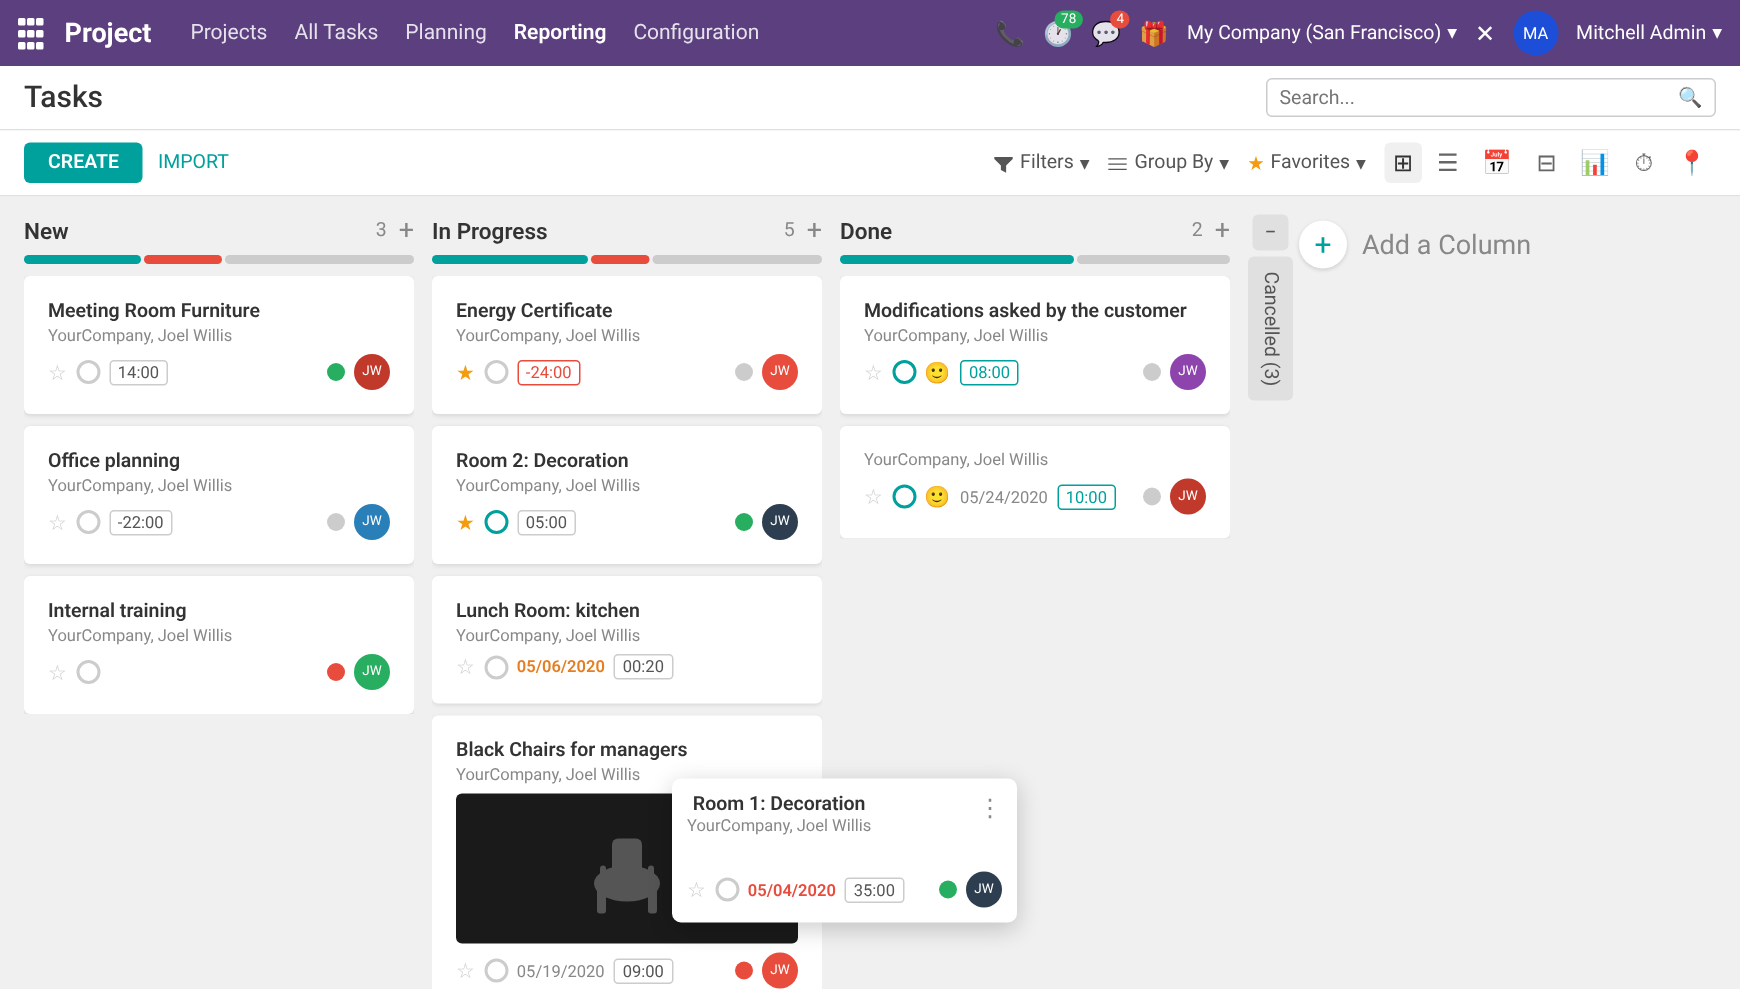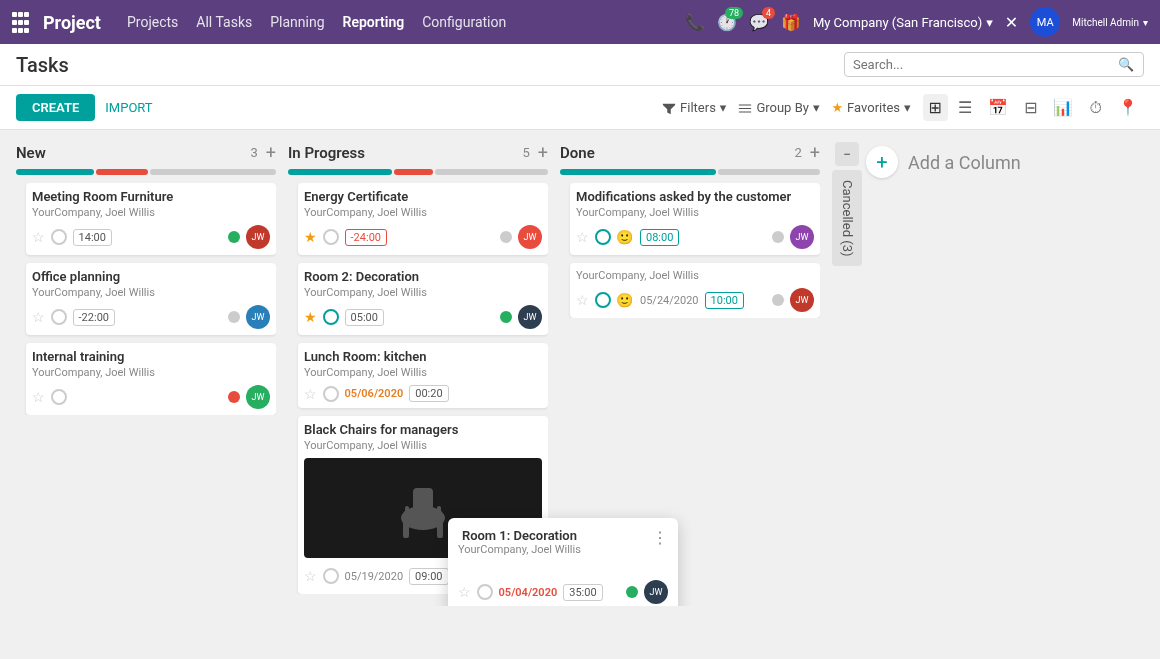--- a/index.html
+++ b/index.html
@@ -21,24 +21,24 @@
     .topnav-links { display: flex; gap: 18px; flex: 1; }
     .topnav-link { color: rgba(255,255,255,0.85); font-size: 14px; cursor: pointer; }
     .topnav-link.active { color: #ffffff; font-weight: 600; }
     .topnav-icons { display: flex; align-items: center; gap: 12px; }
     .topnav-icon { color: rgba(255,255,255,0.85); cursor: pointer; font-size: 16px; position: relative; }
     .badge { background: #e74c3c; color: white; border-radius: 10px; font-size: 9px; padding: 1px 4px; position: absolute; top: -6px; right: -6px; }
     .badge.green { background: #27ae60; }
     .topnav-company { color: white; font-size: 13px; cursor: pointer; display: flex; align-items: center; gap: 4px; }
     .topnav-close { color: white; cursor: pointer; font-size: 16px; }
     .topnav-avatar { width: 30px; height: 30px; border-radius: 50%; background: #1d4ed8; display: flex; align-items: center; justify-content: center; color: white; font-size: 11px; cursor: pointer; }
-    .topnav-user { color: white; font-size: 10px; cursor: pointer; display: flex; align-items: center; gap: 4px; }
-
-    
-    .subarea { background: white; padding: 8px 16px; display: flex; align-items: center; justify-content: space-between; border-bottom: 1px solid #e0e0e0; }
+    .topnav-user { color: white; font-size: 13px; cursor: pointer; display: flex; align-items: center; gap: 4px; }
+
+    
+    .subarea { background: white; padding: 8px 16px; display: flex; align-items: flex-start; justify-content: space-between; border-bottom: 1px solid #e0e0e0; }
     .page-title { font-size: 20px; font-weight: 500; color: #333; }
     .search-box { display: flex; align-items: center; border: 1px solid #ccc; border-radius: 4px; padding: 4px 8px; gap: 6px; width: 300px; }
     .search-box input { border: none; outline: none; font-size: 13px; width: 100%; }
 
     
     .toolbar { background: white; padding: 8px 16px; display: flex; align-items: center; gap: 10px; border-bottom: 1px solid #e0e0e0; }
     .btn-create { background: #00a09d; color: white; border: none; border-radius: 4px; padding: 6px 16px; font-size: 13px; font-weight: 600; cursor: pointer; }
     .btn-import { background: none; border: none; color: #00a09d; font-size: 13px; font-weight: 400; cursor: pointer; }
     .toolbar-right { display: flex; align-items: center; gap: 12px; margin-left: auto; }
     .toolbar-filter { display: flex; align-items: center; gap: 4px; color: #555; cursor: pointer; font-size: 13px; }
@@ -53,21 +53,21 @@
     .col-title { font-size: 15px; font-weight: 600; color: #333; }
     .col-count { font-size: 13px; color: #888; }
     .col-add { color: #888; cursor: pointer; font-size: 18px; }
     .col-progress { display: flex; gap: 2px; margin-bottom: 8px; height: 6px; }
     .prog-green { background: #00a09d; border-radius: 3px; }
     .prog-red { background: #e74c3c; border-radius: 3px; }
     .prog-gray { background: #ccc; border-radius: 3px; flex: 1; }
     .col-cards { display: flex; flex-direction: column; gap: 8px; overflow-y: auto; }
 
     
-    .card { background: white; border-radius: 4px; padding: 6px; box-shadow: 0 1px 3px rgba(0,0,0,0.1); cursor: pointer; position: relative; margin-left: 10px; }
+    .card { background: white; border-radius: 4px; padding: 16px; box-shadow: 0 1px 3px rgba(0,0,0,0.1); cursor: pointer; position: relative; }
     .card-title { font-size: 13px; font-weight: 600; color: #333; margin-bottom: 2px; }
     .card-sub { font-size: 11px; color: #888; margin-bottom: 6px; }
     .card-footer { display: flex; align-items: center; gap: 6px; }
     .star-icon { color: #ccc; font-size: 14px; cursor: pointer; }
     .star-icon.active { color: #f39c12; }
     .circle-icon { width: 16px; height: 16px; border-radius: 50%; border: 2px solid #ccc; display: inline-flex; align-items: center; justify-content: center; }
     .time-badge { border: 1px solid #ccc; border-radius: 3px; padding: 1px 5px; font-size: 11px; color: #555; }
     .time-badge.red { border-color: #e74c3c; color: #e74c3c; }
     .time-badge.green { border-color: #00a09d; color: #00a09d; }
     .status-dot { width: 12px; height: 12px; border-radius: 50%; display: inline-block; }

